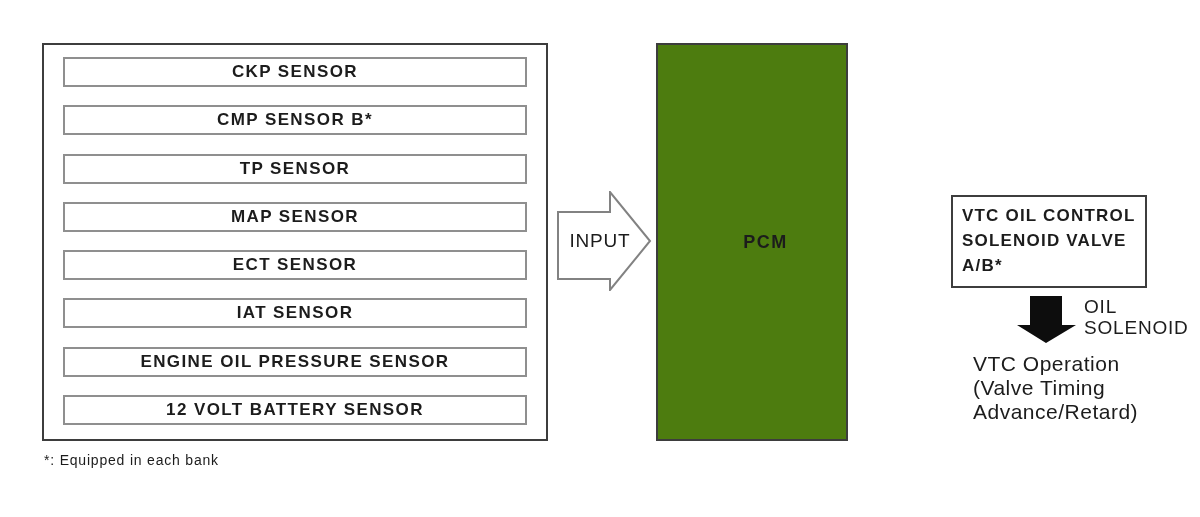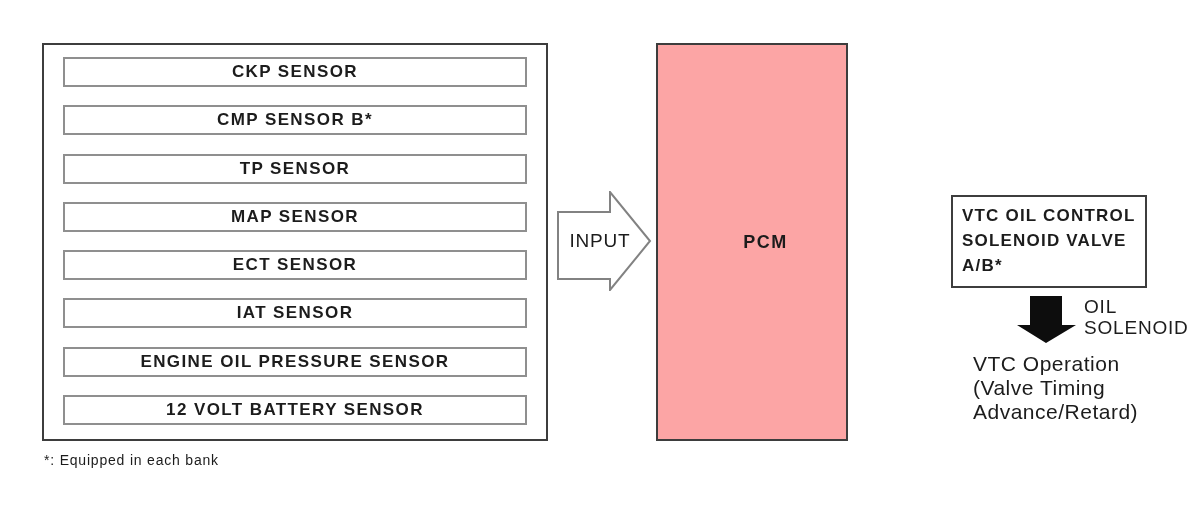--- a/index.html
+++ b/index.html
@@ -30,21 +30,21 @@
   }
   .sensor-box span {
     font-weight: bold; font-size: 17px; letter-spacing: 1.4px; white-space: nowrap;
   }
 
   
   .pcm-box {
     position: absolute; left: 656px; top: 43px;
     width: 192px; height: 398px;
     border: 2px solid #3d3d3d;
-    background: #fca5a5;
+    background: #4d7c0f;
     display: flex; align-items: center; justify-content: center; padding-left: 27px;
   }
   .pcm-box span { font-weight: bold; font-size: 18px; letter-spacing: 1.5px; }
 
   
   .block-arrow { position: absolute; width: 96px; height: 100px; }
   .block-arrow svg { position: absolute; left: 0; top: 0; }
   .block-arrow .arrow-label {
     position: absolute; left: 0; top: 0; width: 88px; height: 100px;
     display: flex; align-items: center; justify-content: center;

